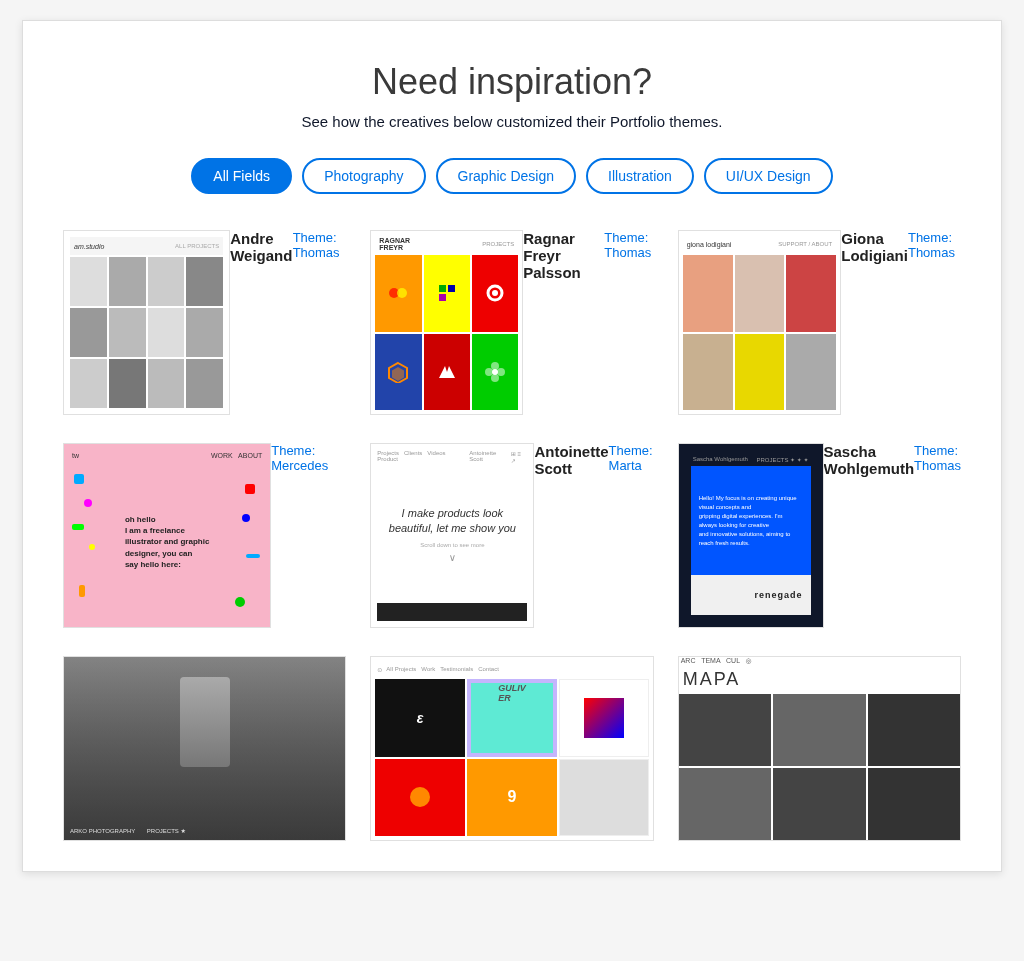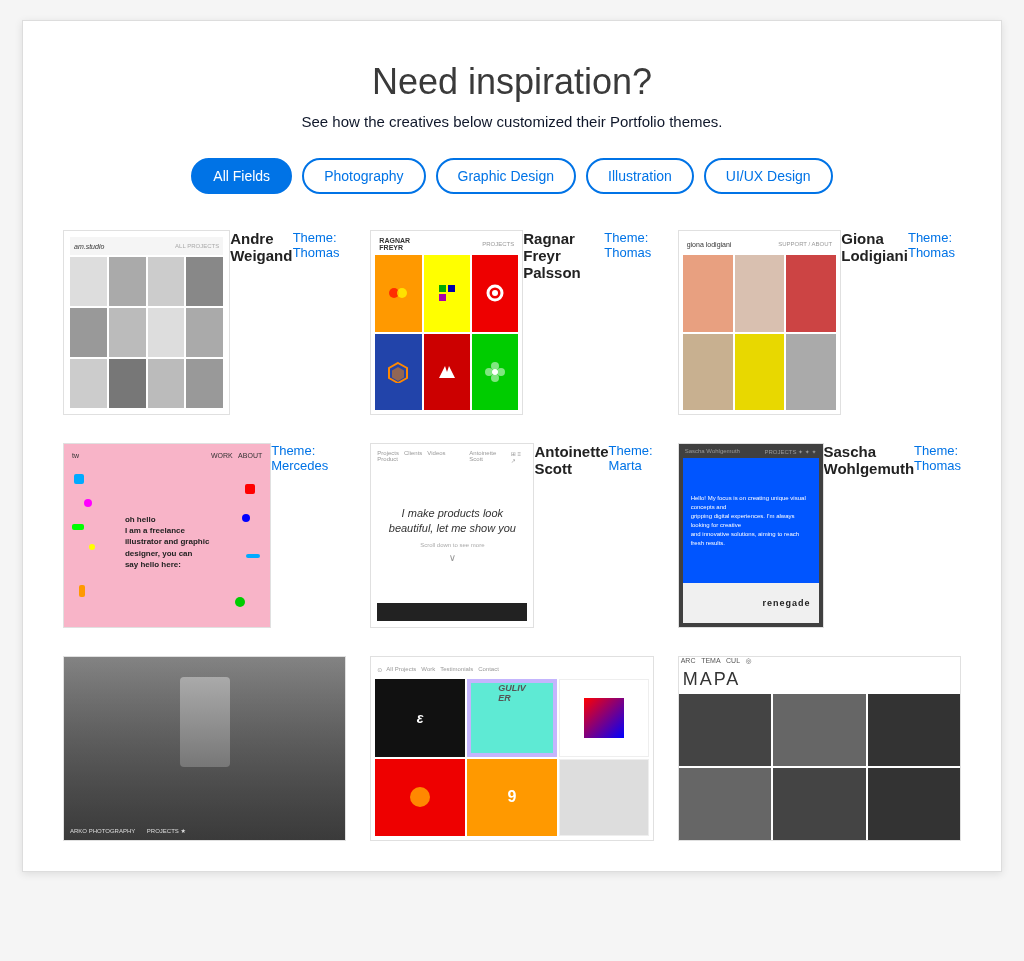--- a/index.html
+++ b/index.html
@@ -261,24 +261,24 @@
       margin-top: 4px;
     }
     .thumb-5-bottom {
       height: 18px;
       background: #222;
       margin-top: 8px;
     }
 
     
     .thumb-6 {
-      background: #404040;
+      background: #0f172a;
       display: flex;
       flex-direction: column;
-      padding: 4px;
+      padding: 12px;
     }
     .thumb-6-header {
       display: flex;
       justify-content: space-between;
       font-size: 6px;
       color: #999;
       margin-bottom: 3px;
       padding: 0 2px;
     }
     .thumb-6-blue {

